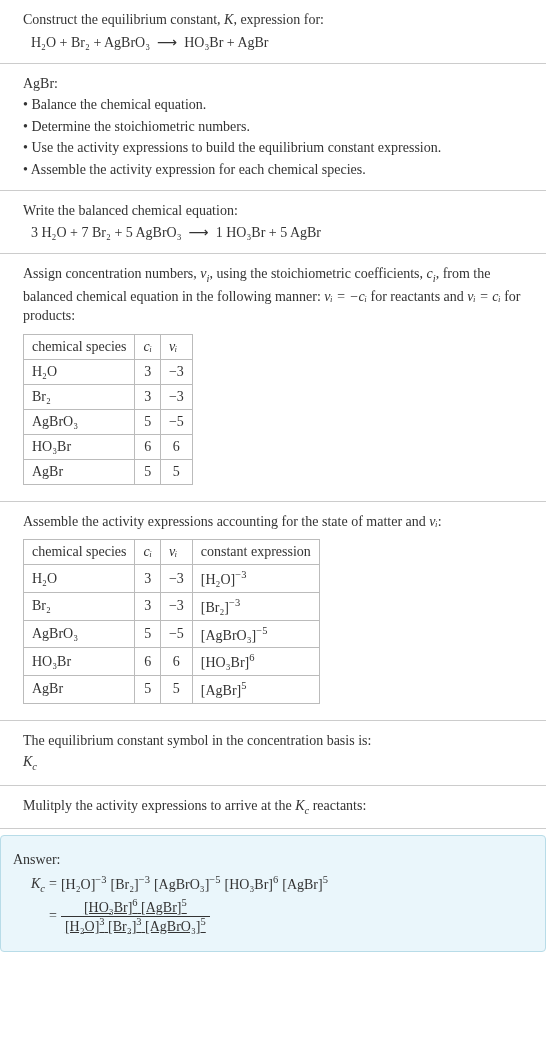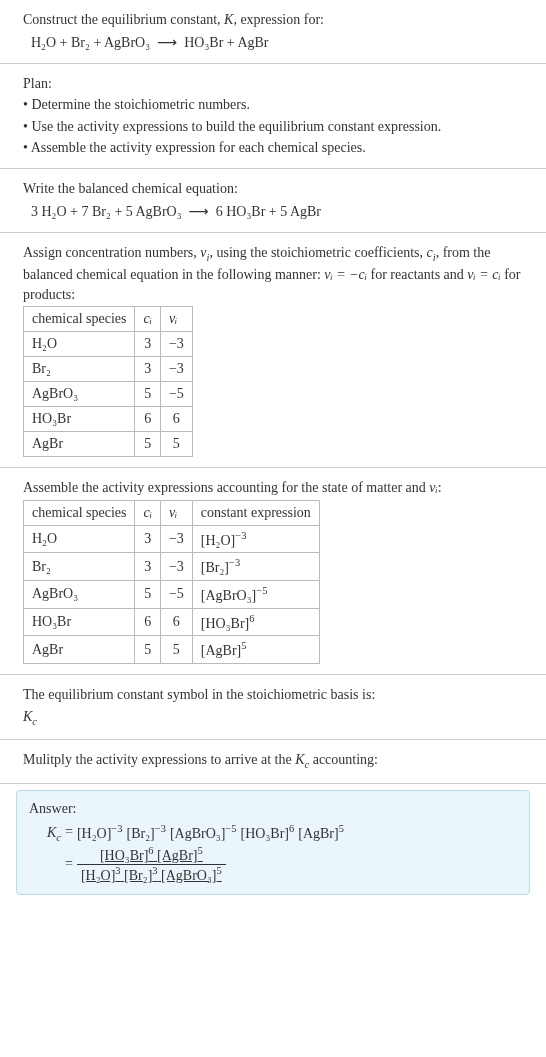--- a/index.html
+++ b/index.html
@@ -20,40 +20,40 @@
   }
   .para {
     margin: 2px 0;
     line-height: 1.4;
   }
   .eqline {
     margin: 4px 8px;
   }
   table.stoich {
     border-collapse: collapse;
-    margin: 2px 0;
+    margin: 8px 0;
   }
   table.stoich th, table.stoich td {
     border: 1px solid #bbb;
     padding: 4px 8px;
     text-align: left;
     font-weight: normal;
   }
   table.stoich th {
     color: #333;
   }
   table.stoich td.center {
     text-align: center;
   }
   .answer-box {
     background: #eaf6fb;
     border: 1px solid #b8dce8;
     border-radius: 4px;
-    padding: 10px 12px;
-    margin: 6px 16px;
+    padding: 16px 12px;
+    margin: 6px 0;
   }
   .answer-title {
     margin-bottom: 6px;
   }
   .frac {
     display: inline-block;
     vertical-align: middle;
     text-align: center;
     text-decoration: underline;
   }
@@ -95,32 +95,33 @@
     <span>Construct the equilibrium constant, </span><i>K</i><span>, expression for:</span>
   </div>
   <div class="eqline">
     <span>H₂O + Br₂ + AgBrO₃</span>
     &nbsp;<span>⟶</span>&nbsp;
     <span>HO₃Br + AgBr</span>
   </div>
 </div>
 
 <div class="section">
-  <div class="para">Plan:</div>
+  <div class="para">AgBr:</div>
+  <div class="para">• Balance the chemical equation.</div>
   <div class="para">• Determine the stoichiometric numbers.</div>
   <div class="para">• Use the activity expressions to build the equilibrium constant expression.</div>
   <div class="para">• Assemble the activity expression for each chemical species.</div>
 </div>
 
 <div class="section">
   <div class="para">Write the balanced chemical equation:</div>
   <div class="eqline">
     <span>3 H₂O + 7 Br₂ + 5 AgBrO₃</span>
     &nbsp;<span>⟶</span>&nbsp;
-    <span>6 HO₃Br + 5 AgBr</span>
+    <span>1 HO₃Br + 5 AgBr</span>
   </div>
 </div>
 
 <div class="section">
   <div class="para">
     <span>Assign concentration numbers, </span><i><span>ν</span><sub>i</sub></i><span>, using the stoichiometric coefficients, </span><i><span>c</span><sub>i</sub></i><span>, from the balanced chemical equation in the following manner: </span><i>νᵢ = −cᵢ</i><span> for reactants and </span><i>νᵢ = cᵢ</i><span> for products:</span>
   </div>
   <table class="stoich">
     <tbody>
         <tr>
@@ -197,29 +198,29 @@
           <td>AgBr</td>
           <td class="center">5</td>
           <td class="center">5</td>
           <td><span>[AgBr]</span><sup>5</sup></td>
         </tr>
   </tbody>
     </table>
 </div>
 
 <div class="section">
-  <div class="para">The equilibrium constant symbol in the stoichiometric basis is:</div>
+  <div class="para">The equilibrium constant symbol in the concentration basis is:</div>
   <div class="para">
     <i><span>K</span><sub>c</sub></i>
   </div>
 </div>
 
 <div class="section">
   <div class="para">
-    <span>Mulitply the activity expressions to arrive at the </span><i><span>K</span><sub>c</sub></i><span> accounting:</span>
+    <span>Mulitply the activity expressions to arrive at the </span><i><span>K</span><sub>c</sub></i><span> reactants:</span>
   </div>
 </div>
 
 <div class="answer-box">
   <div class="answer-title">Answer:</div>
   <div class="kc-line">
     <div style="padding-top:2px;">
       <i><span>K</span><sub>c</sub></i>
     </div>
     <div class="kc-eq-block">

